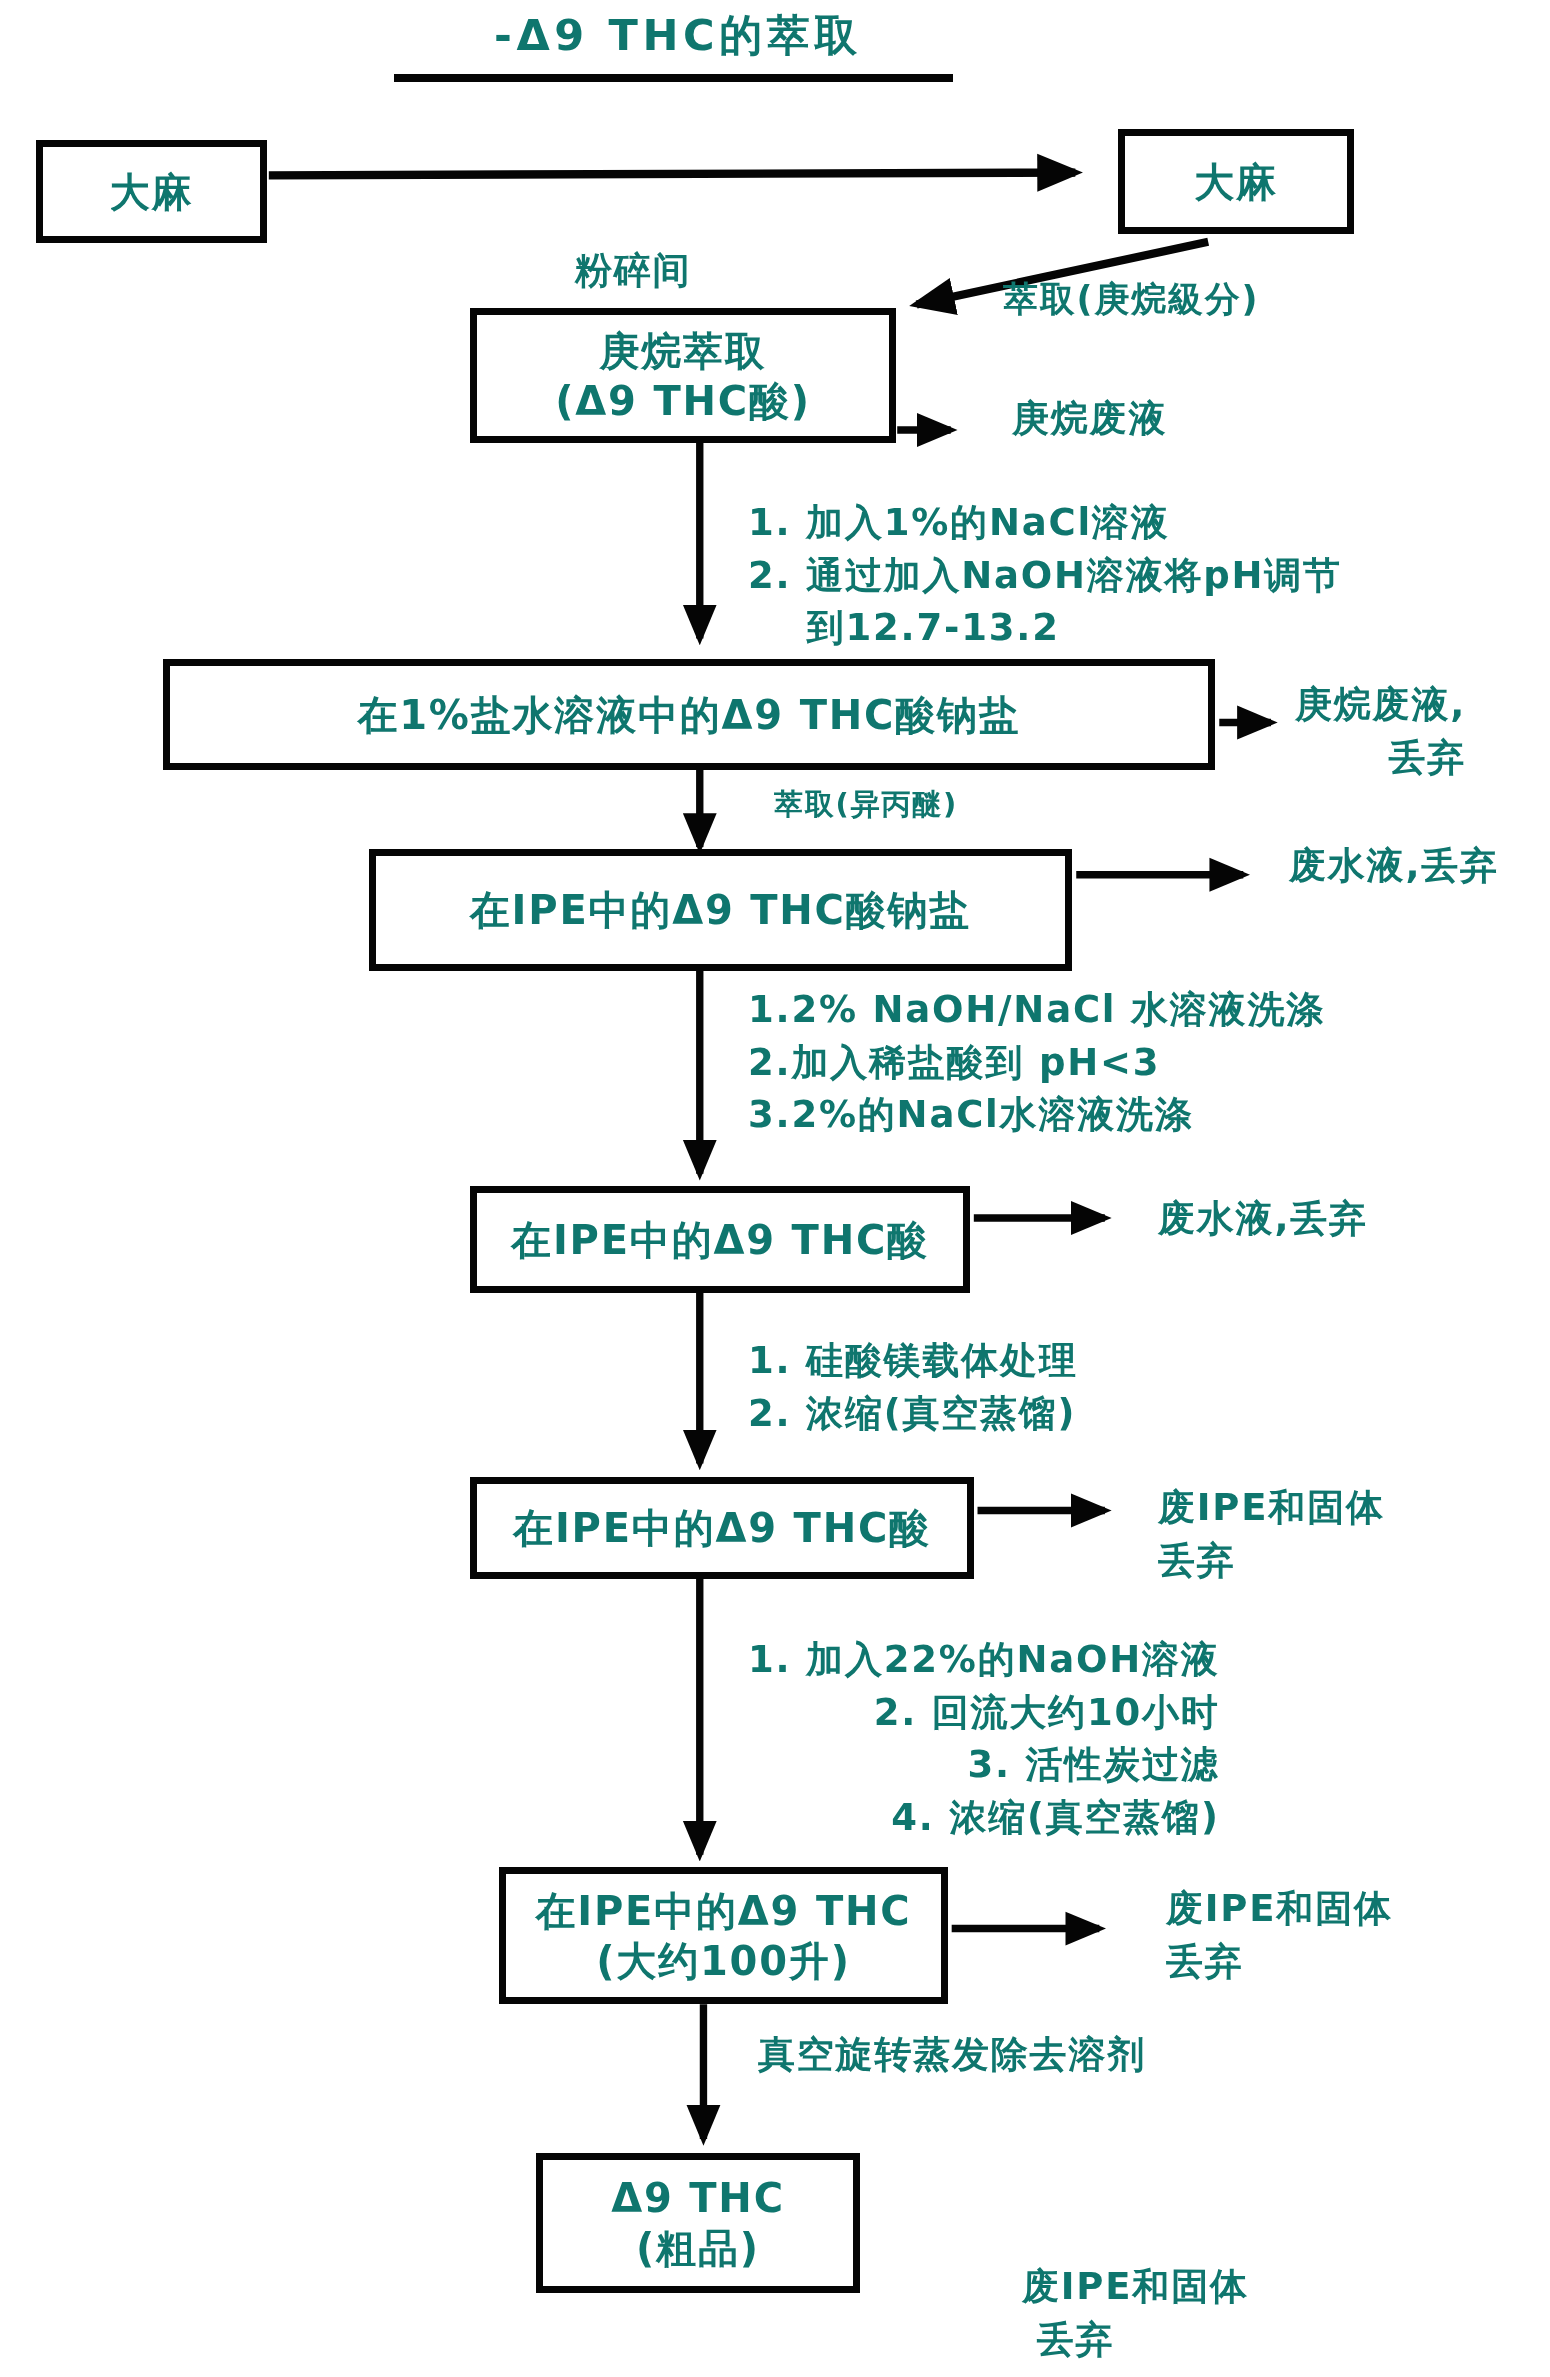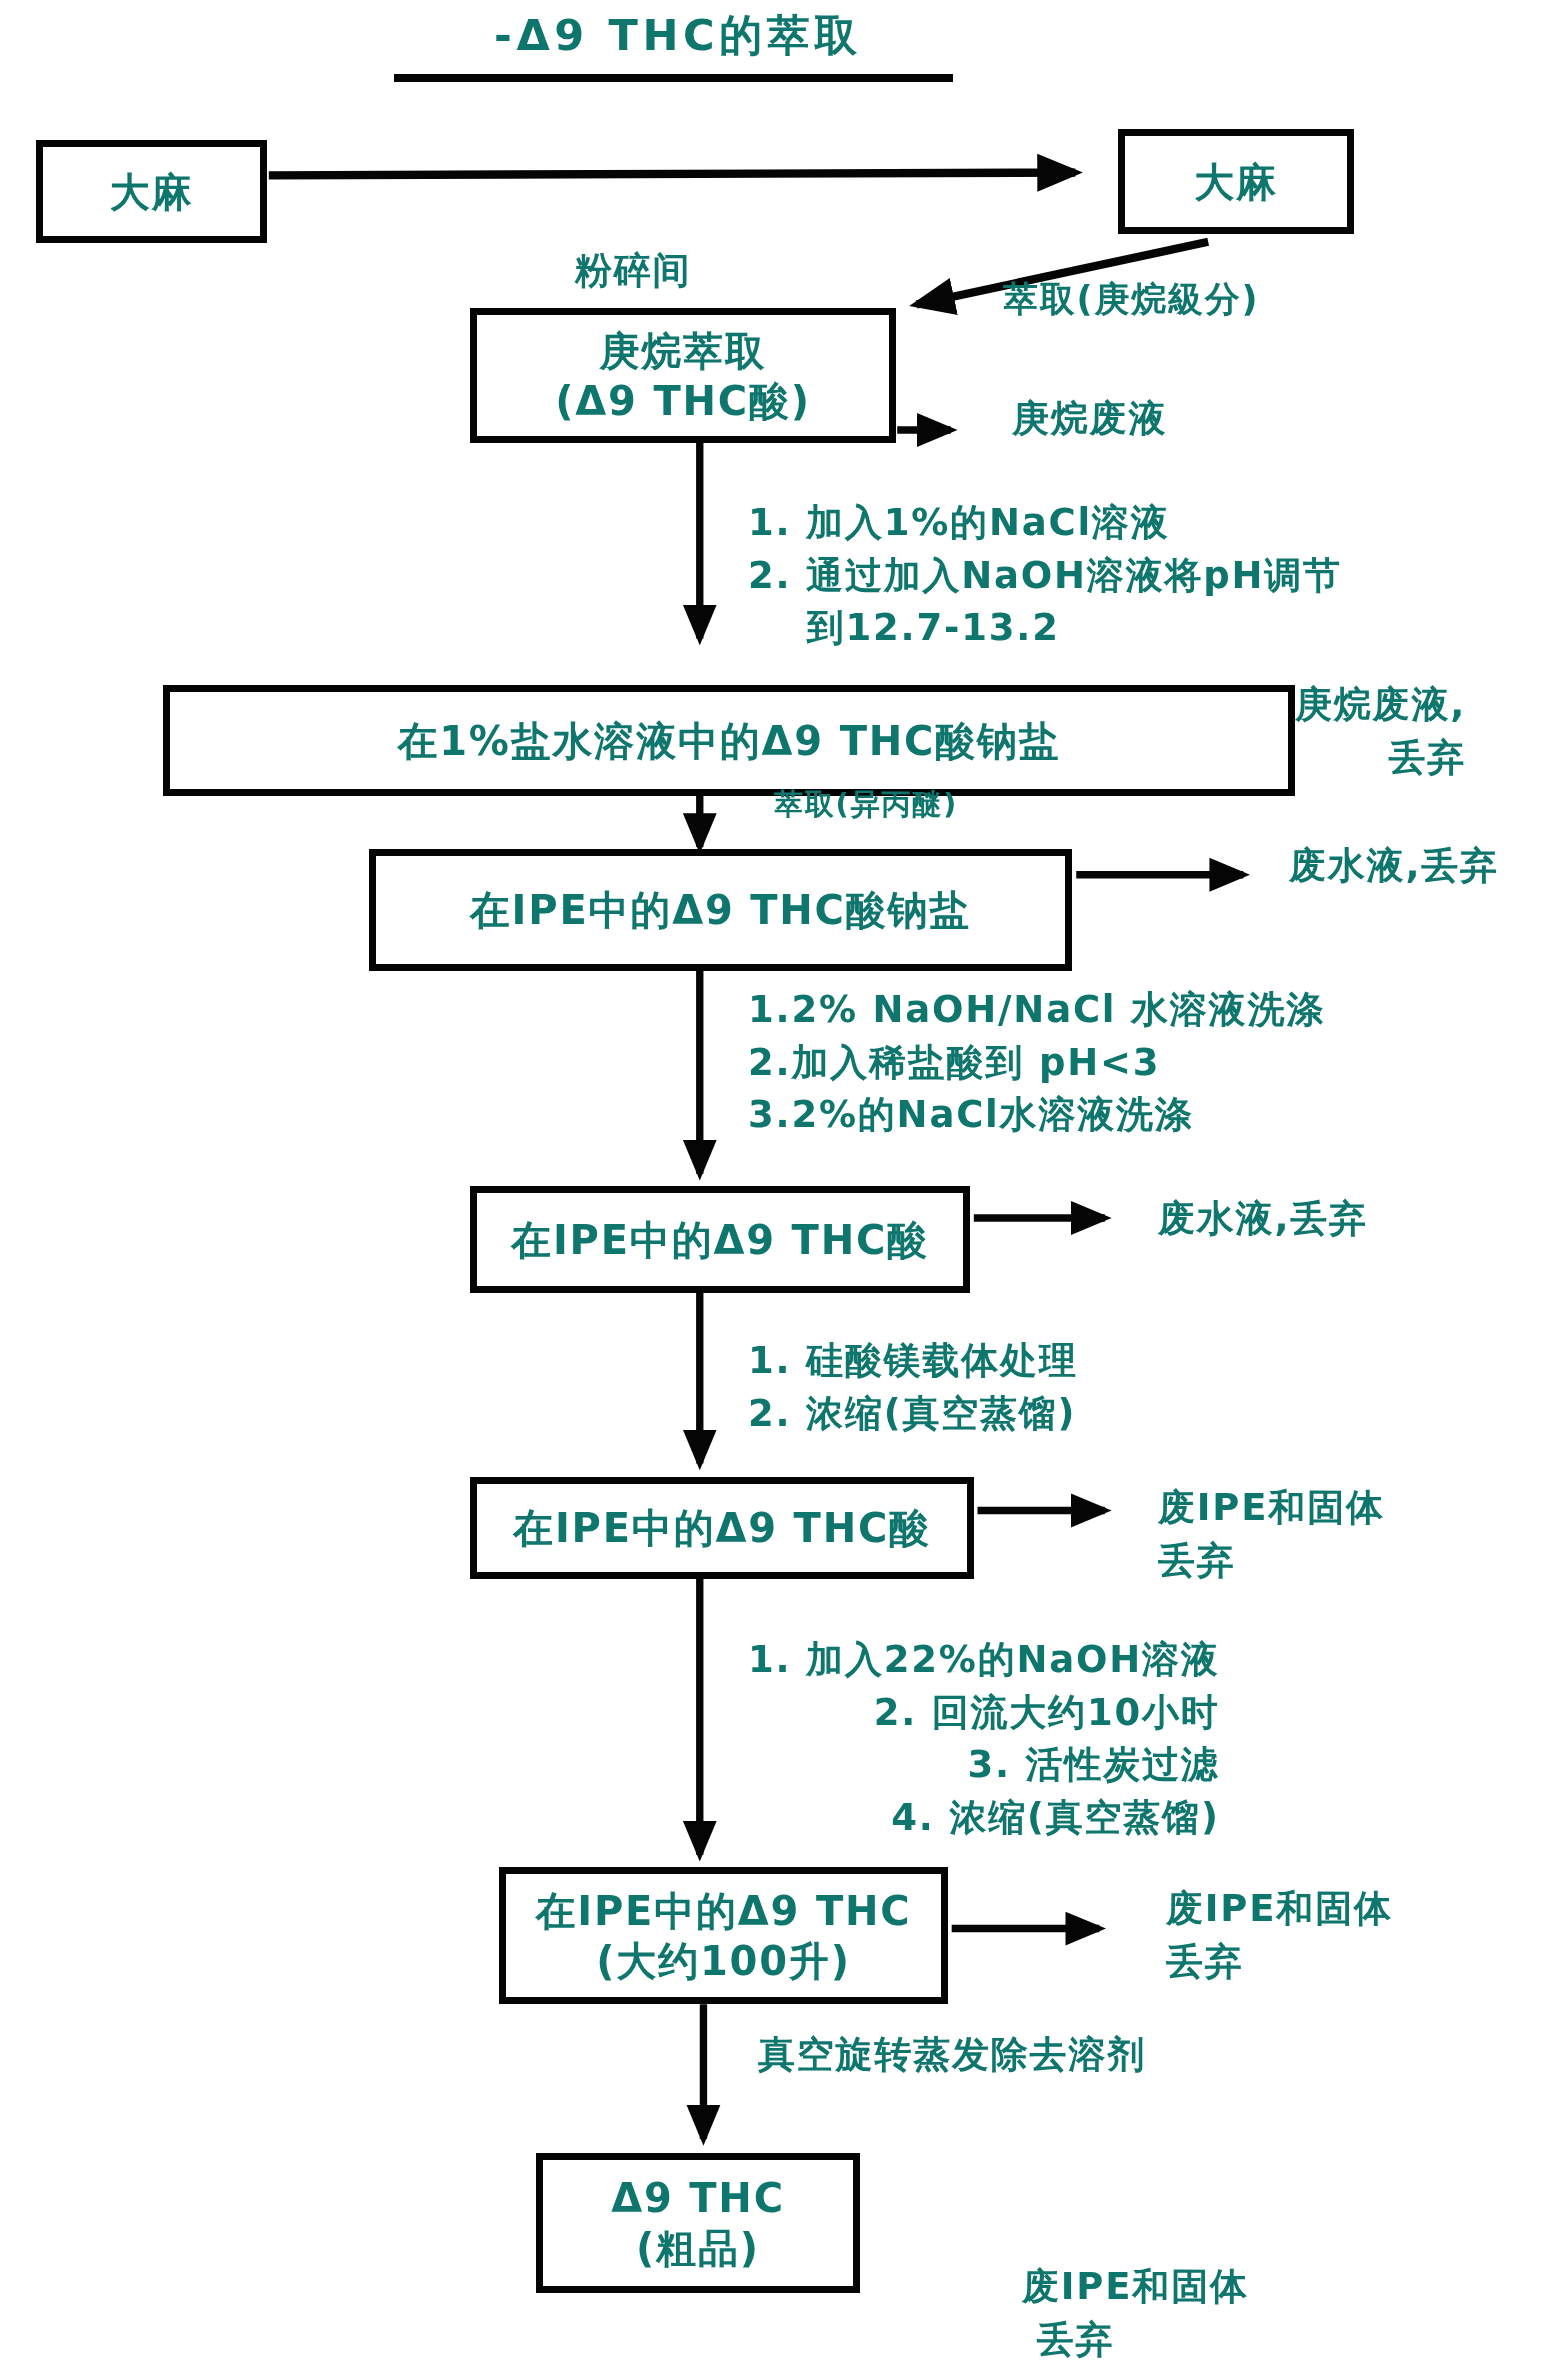--- a/index.html
+++ b/index.html
@@ -64,21 +64,21 @@
 
   <div class="box" style="left:1095px;top:129px;width:236px;height:105px;">
     <span class="lbl">大麻</span>
   </div>
 
   <div class="box" style="left:447px;top:308px;width:426px;height:135px;">
     <span class="lbl">庚烷萃取
 (Δ9 THC酸)</span>
   </div>
 
-  <div class="box" style="left:140px;top:685px;width:1132px;height:111px;">
+  <div class="box" style="left:140px;top:659px;width:1052px;height:111px;">
     <span class="lbl">在1%盐水溶液中的Δ9 THC酸钠盐</span>
   </div>
 
   <div class="box" style="left:346px;top:849px;width:703px;height:122px;">
     <span class="lbl">在IPE中的Δ9 THC酸钠盐</span>
   </div>
 
   <div class="box" style="left:447px;top:1186px;width:500px;height:107px;">
     <span class="lbl">在IPE中的Δ9 THC酸</span>
   </div>

